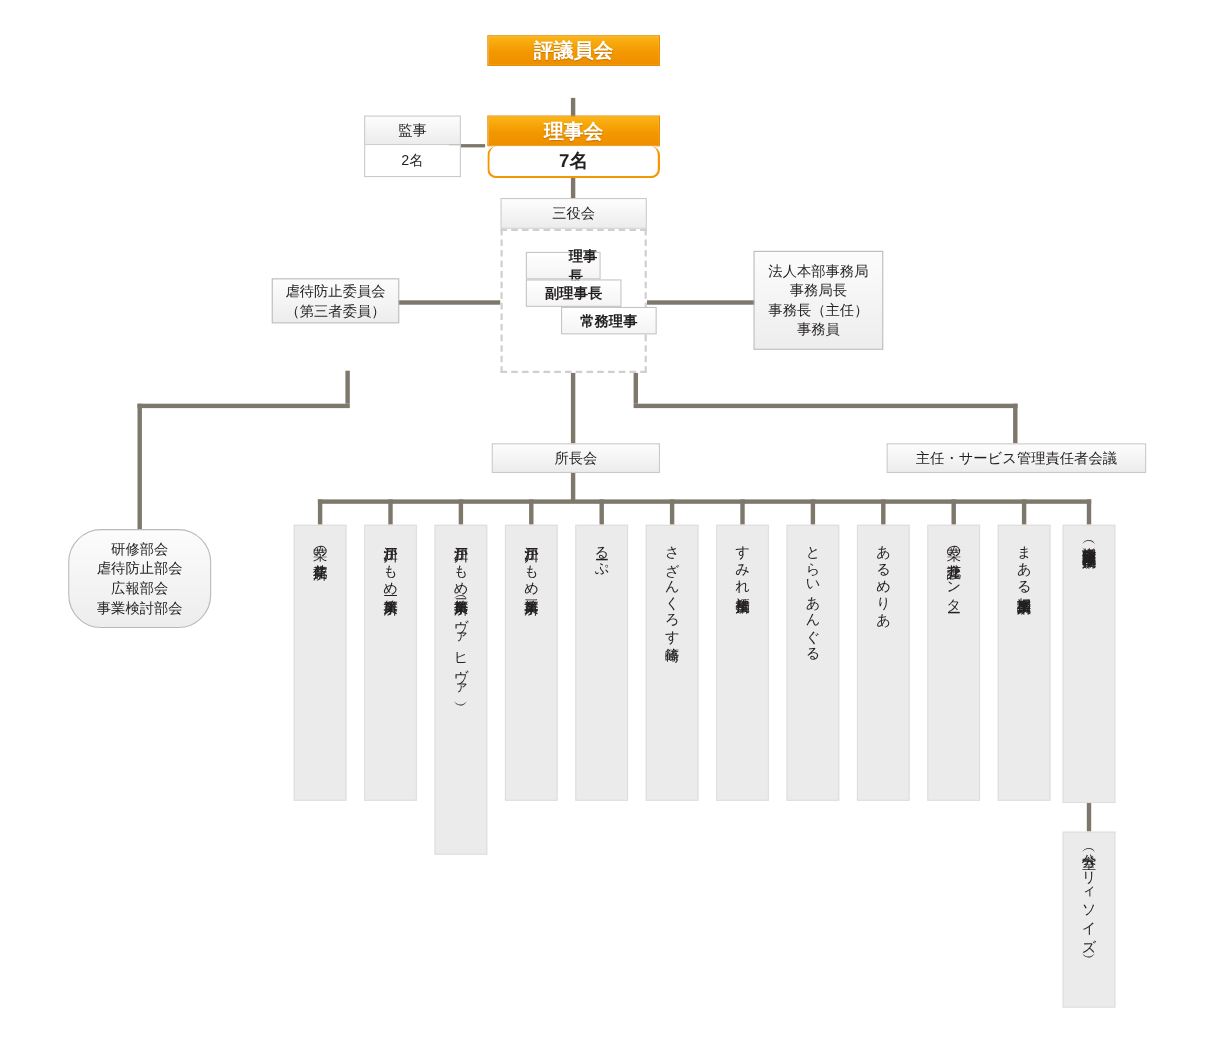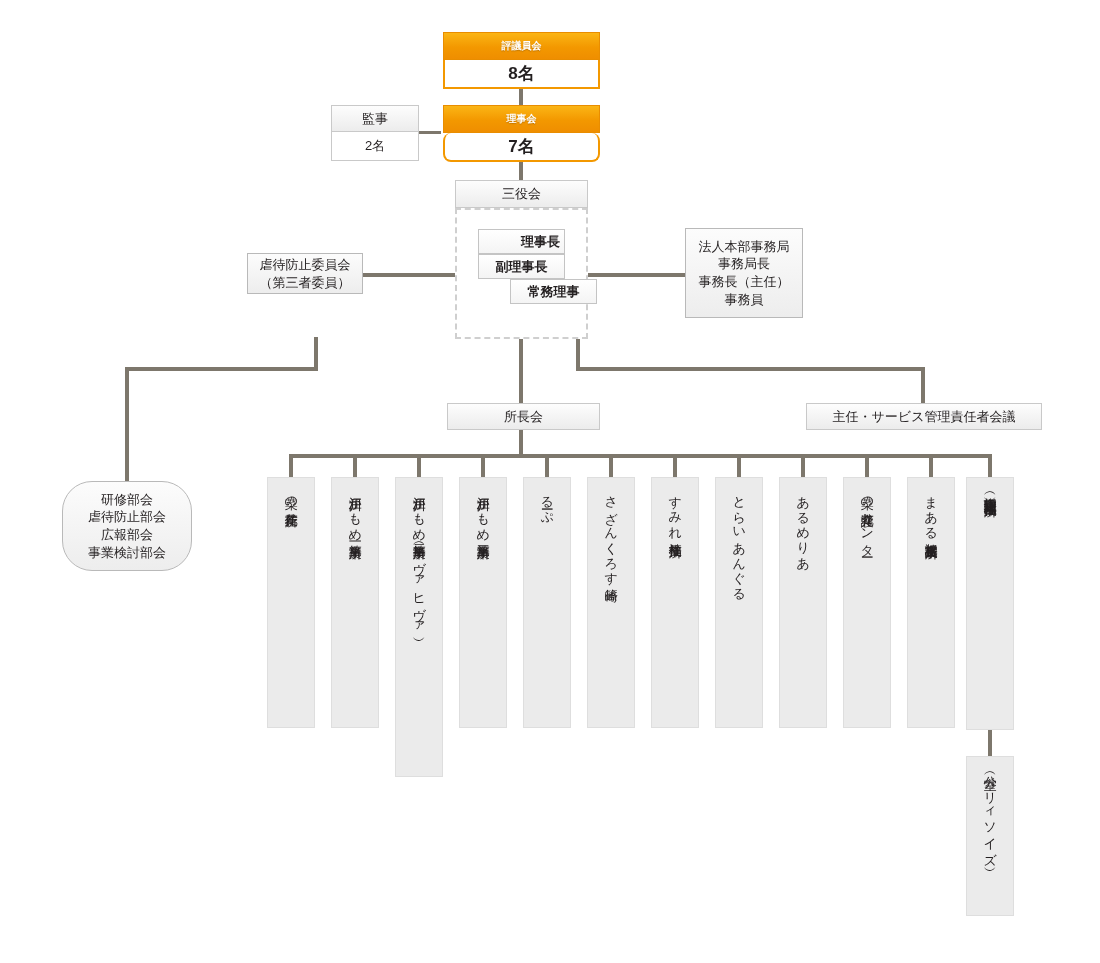--- a/index.html
+++ b/index.html
@@ -36,21 +36,21 @@
     color: #231f20;
   }
   
   .hdr-orange {
     position: absolute;
     box-sizing: border-box;
     background: linear-gradient(to bottom, #fbb515 0%, #f39800 55%, #ef8e00 100%);
     border: 1px solid #e98d00;
     color: #ffffff;
     font-weight: bold;
-    font-size: 10px;
+    font-size: 18px;
     display: flex;
     align-items: center;
     justify-content: center;
     text-shadow: 0 1px 1px rgba(130,80,0,0.45);
   }
   .body-orange {
     position: absolute;
     box-sizing: border-box;
     background: #ffffff;
     border: 2px solid #f39800;
@@ -164,32 +164,31 @@
   <div class="line" style="left:673px;top:454px;width:4px;height:23px;"></div>
   <div class="line" style="left:737px;top:454px;width:4px;height:23px;"></div>
   <div class="line" style="left:801px;top:454px;width:4px;height:23px;"></div>
   <div class="line" style="left:865px;top:454px;width:4px;height:23px;"></div>
   <div class="line" style="left:929px;top:454px;width:4px;height:23px;"></div>
   <div class="line" style="left:988px;top:454px;width:4px;height:23px;"></div>
 
   <div class="line" style="left:988px;top:730px;width:4px;height:26px;"></div>
 
   <div class="hdr-orange" style="left:443px;top:32px;width:157px;height:28px;">評議員会</div>
-  <div class="body-orange" style="left:443px;top:60px;width:157px;height:29px;">8名</div>
 
   <div class="hdr-grey" style="left:331px;top:105px;width:88px;height:27px;">監事</div>
   <div class="body-grey" style="left:331px;top:132px;width:88px;height:29px;">2名</div>
 
   <div class="hdr-orange" style="left:443px;top:105px;width:157px;height:28px;">理事会</div>
   <div class="body-orange" style="left:443px;top:133px;width:157px;height:29px;border-radius:8px;">7名</div>
 
   <div class="hdr-grey" style="left:455px;top:180px;width:133px;height:28px;">三役会</div>
 
   <div class="dashed-group" style="left:455px;top:208px;width:133px;height:131px;"></div>
-  <div class="officer" style="left:478px;top:229px;width:87px;height:25px;padding-left:38px;">理事長</div>
+  <div class="officer" style="left:478px;top:229px;width:68px;height:25px;padding-left:38px;">理事長</div>
   <div class="officer" style="left:478px;top:254px;width:87px;height:25px;">副理事長</div>
   <div class="officer" style="left:478px;top:279px;width:87px;height:25px;margin-left:32px;">常務理事</div>
 
   <div class="box multiline fs13" style="left:247px;top:253px;width:116px;height:41px;">虐待防止委員会
 （第三者委員）</div>
 
   <div class="box multiline fs13" style="left:685px;top:228px;width:118px;height:90px;">法人本部事務局
 事務局長
 事務長（主任）
 事務員</div>

